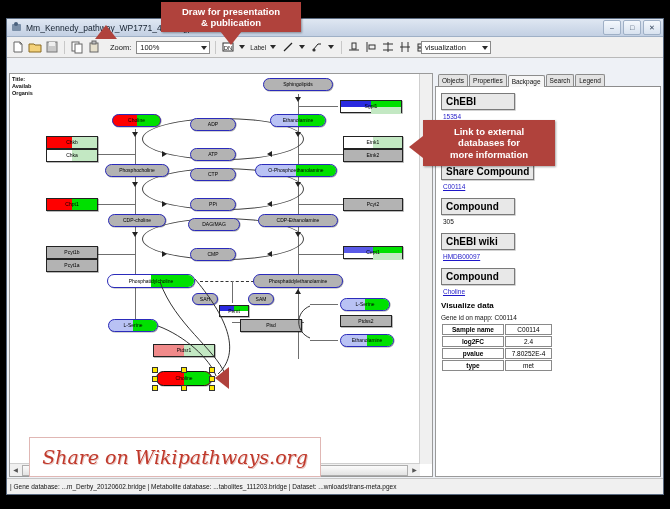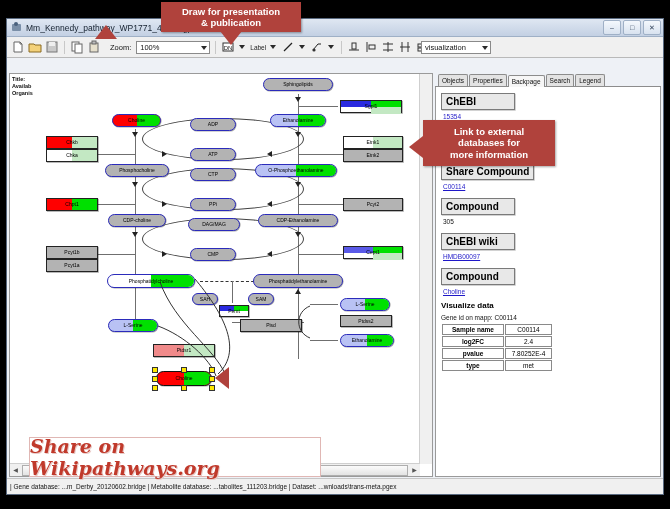--- a/index.html
+++ b/index.html
@@ -128,22 +128,22 @@
       border-top:14px solid #b0423c;}
   .arrow-up{position:absolute;z-index:50;width:0;height:0;
       border-left:11px solid transparent;border-right:11px solid transparent;
       border-bottom:14px solid #b0423c;}
   .arrow-lf{position:absolute;z-index:50;width:0;height:0;
       border-top:11px solid transparent;border-bottom:11px solid transparent;
       border-right:14px solid #b0423c;}
   #share-box{position:absolute;left:22px;top:418px;width:290px;height:38px;
       background:#fff;border:1px solid #e0b7b4;z-index:60;display:flex;align-items:center;
       justify-content:center;}
-  #share-box span{font-family:"DejaVu Serif", serif;font-style:italic;font-weight:bold;
-      font-size:19px;color:#c0392b;text-shadow:1px 1px 0 #e8c9c6;}
+  #share-box span{font-family:"DejaVu Serif", serif;font-style:italic;font-weight:normal;
+      font-size:19px;color:#c0392b;text-shadow:1px 1px 0 #e8c9c6;text-align:center;}
 </style>
 </head>
 <body>
 
 <div id="app-window">
 
   <div id="titlebar">
     <span class="tb-icon"></span>
     <span id="title-text">Mm_Kennedy_pathway_WP1771_45176.gpml</span>
     <span id="win-controls">

